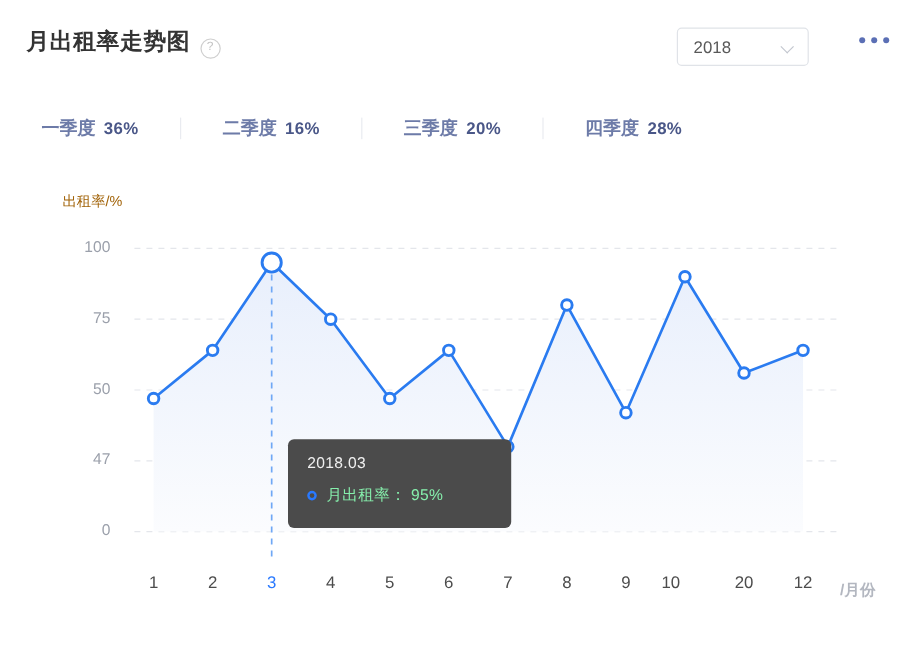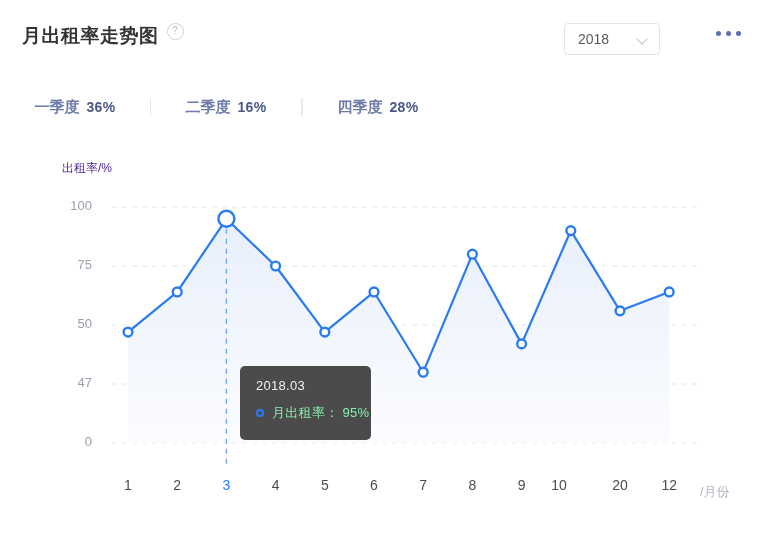--- a/index.html
+++ b/index.html
@@ -29,21 +29,21 @@
     position: absolute;
     left: 0; top: 0;
     width: 765px;
     height: 72px;
   }
   .title-wrap {
     position: absolute;
     left: 22px;
     top: 23px;
     display: flex;
-    align-items: flex-start;
+    align-items: flex-end;
   }
   .page-title {
     font-size: 19px;
     font-weight: bold;
     color: #333333;
     letter-spacing: 0.5px;
     line-height: 26px;
   }
   .help-icon {
     margin-left: 8px;
@@ -56,21 +56,21 @@
     line-height: 14px;
     text-align: center;
     display: inline-block;
     font-family: "Liberation Sans", sans-serif;
   }
 
   .year-select {
     position: absolute;
     left: 564px;
     top: 23px;
-    width: 96px;
+    width: 110px;
     height: 32px;
     border: 1px solid #e0e3e8;
     border-radius: 4px;
     background: #fff;
     box-sizing: border-box;
     display: flex;
     align-items: center;
     justify-content: space-between;
     padding: 0 11px 0 13px;
     cursor: pointer;
@@ -152,29 +152,29 @@
     left: 0;
     top: 140px;
     width: 765px;
     height: 380px;
   }
   .y-axis-title {
     position: absolute;
     left: 52px;
     top: 20px;
     font-size: 12px;
-    color: #4c1d95;
-    margin-left: 10px;
+    color: #a16207;
   }
   .x-axis-title {
     position: absolute;
     left: 700px;
     top: 343px;
     font-size: 13px;
     color: #b3b7c0;
+    font-weight: bold;
   }
   .plot {
     position: absolute;
     left: 0;
     top: 0;
     width: 765px;
     height: 380px;
   }
   .ytick {
     position: absolute;
@@ -194,21 +194,21 @@
   }
   .xtick.active {
     color: #2979ff;
   }
 
   
   .tooltip {
     position: absolute;
     left: 240px;
     top: 226px;
-    width: 131px;
+    width: 186px;
     height: 74px;
     background: #4b4b4b;
     border-radius: 5px;
     box-sizing: border-box;
     padding: 11px 0 0 16px;
     z-index: 20;
   }
   .tooltip-title {
     font-size: 13px;
     color: #f0f0f0;
@@ -262,20 +262,24 @@
       <div class="stat">
         <span class="stat-label">一季度</span>
         <span class="stat-value">36%</span>
       </div>
       <div class="stat-sep"></div>
       <div class="stat">
         <span class="stat-label">二季度</span>
         <span class="stat-value">16%</span>
       </div>
       <div class="stat-sep"></div>
+      <div class="stat">
+        <span class="stat-label">三季度</span>
+        <span class="stat-value">20%</span>
+      </div>
       <div class="stat-sep"></div>
       <div class="stat">
         <span class="stat-label">四季度</span>
         <span class="stat-value">28%</span>
       </div>
     </div>
 
   <div class="chart-area">
     <div class="y-axis-title">出租率/%</div>
     <div class="x-axis-title">/月份</div>

